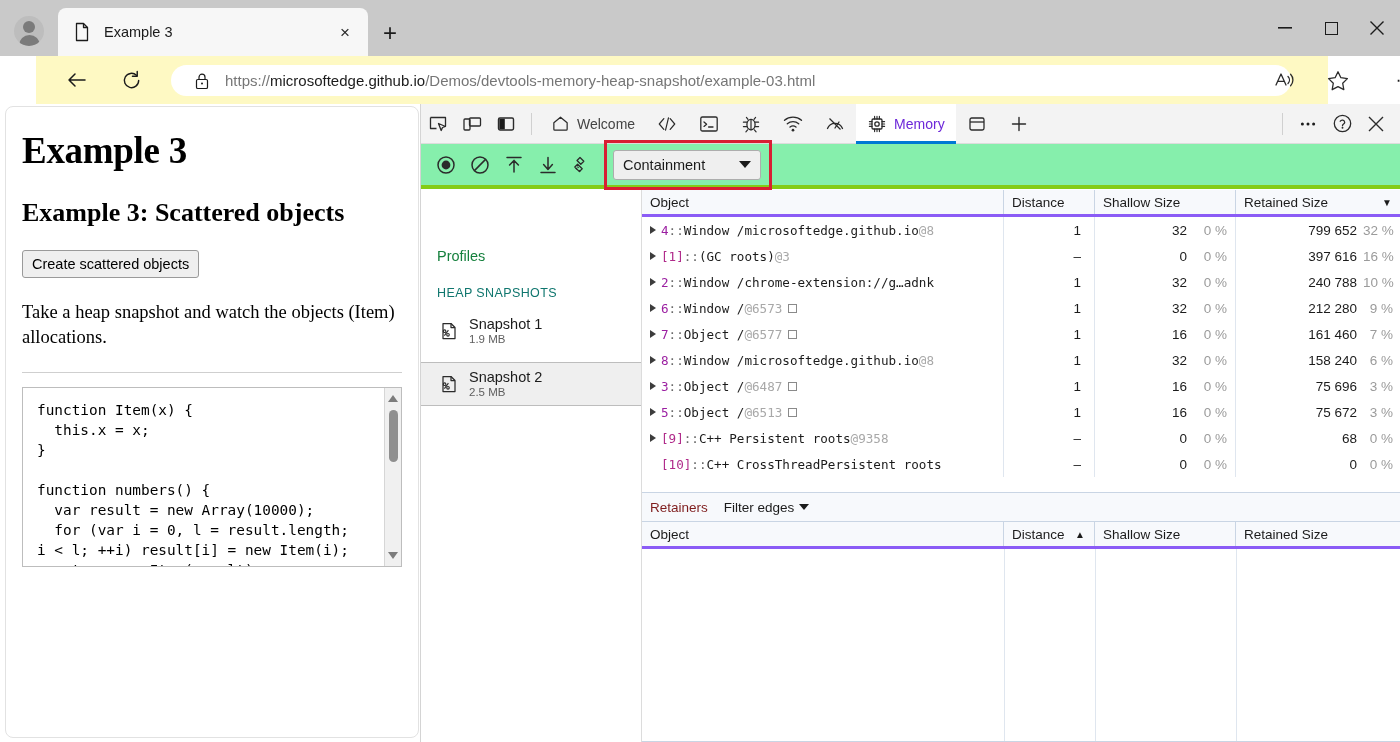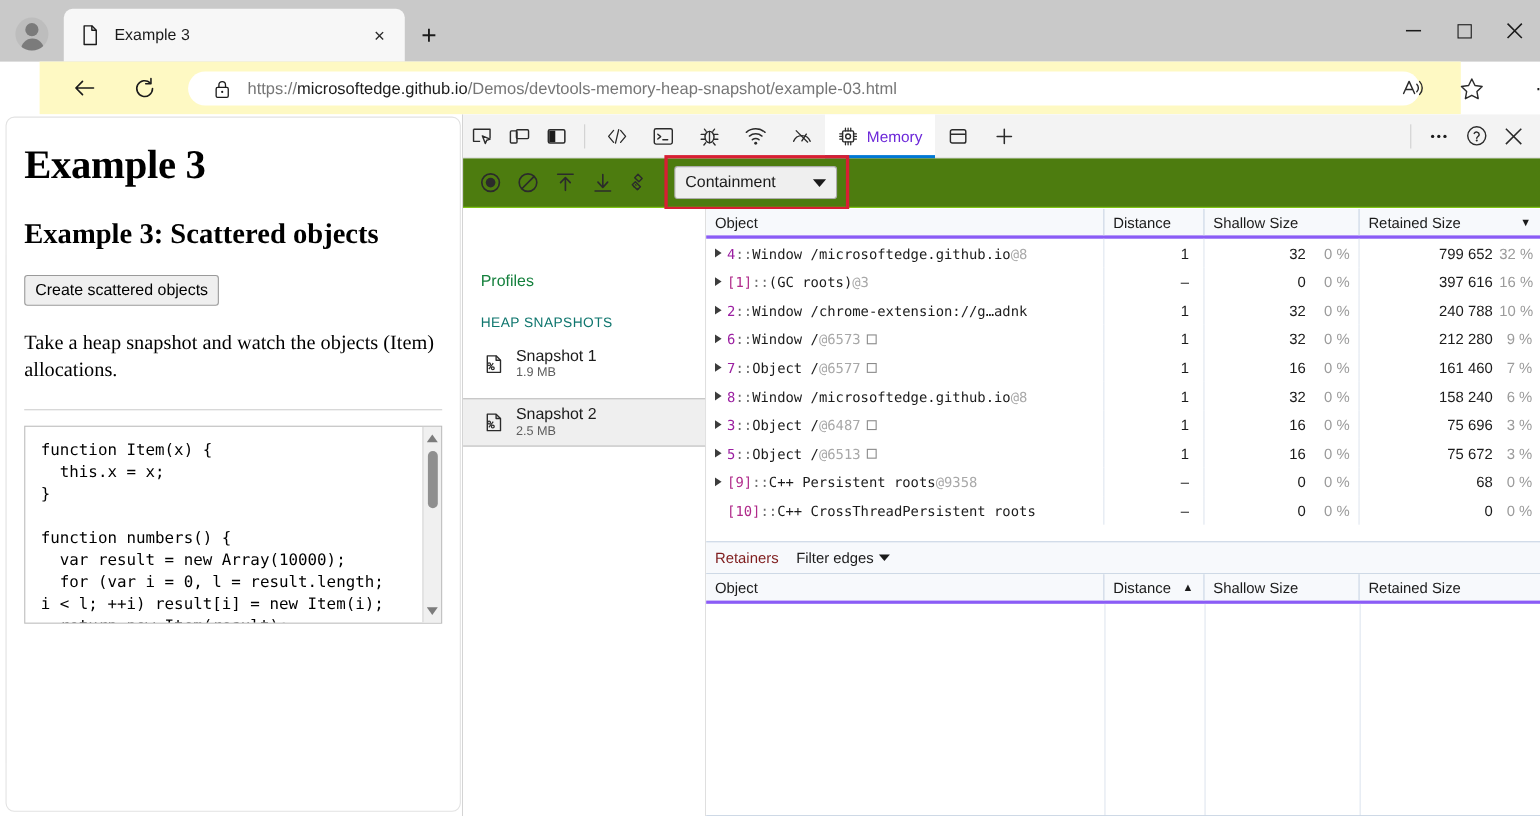--- a/index.html
+++ b/index.html
@@ -160,21 +160,21 @@
     background:#ffffff; color:#6d28d9;justify-content:flex-end;
   }
   .dt-tab.active::after{
     content:""; position:absolute; left:0; right:0; bottom:0; height:3px;
     background:#0078d4;
   }
   .dt-right{ margin-left:auto; display:flex; align-items:center; }
 
   .dt-toolbar{
     position:absolute; left:0; top:40px; width:980px; height:45px;
-    background:#4d7c0f; border-bottom:1px solid #84cc16;
+    background:#86efac; border-bottom:4px solid #84cc16;
     display:flex; align-items:center; padding-left:8px;
   }
   .tb-btn{
     width:34px;height:32px; display:flex;align-items:center;justify-content:center;
     color:#2b2b2b;
   }
   .select-wrap{
     position:relative; margin-left:14px; width:148px; height:30px;
   }
   .select{
@@ -406,20 +406,26 @@
         </svg>
     </div>
     <div class="dt-icon-btn">
       <svg width="20" height="20" viewBox="0 0 20 20">
           <rect x="2.5" y="4" width="15" height="12" rx="1.4" fill="none" stroke="#2b2b2b" stroke-width="1.4"></rect>
           <rect x="3.3" y="4.8" width="5.5" height="10.4" fill="#1b1b1b"></rect>
         </svg>
     </div>
     <div class="dt-sep"></div>
 
+    <div class="dt-tab">
+      <svg width="19" height="19" viewBox="0 0 20 20">
+          <path d="M3 9.3L10 3.4l7 5.9V16a1 1 0 0 1-1 1H4a1 1 0 0 1-1-1z" fill="none" stroke="#2b2b2b" stroke-width="1.3" stroke-linejoin="round"></path>
+        </svg>
+      <span class="lbl">Welcome</span>
+    </div>
     <div class="dt-tab">
       <svg width="20" height="18" viewBox="0 0 22 18">
           <path d="M7.5 3L2.5 9l5 6M14.5 3l5 6-5 6" fill="none" stroke="#2b2b2b" stroke-width="1.3" stroke-linecap="round" stroke-linejoin="round"></path>
           <path d="M12.6 2.2L9.4 15.8" stroke="#2b2b2b" stroke-width="1.3" stroke-linecap="round"></path>
         </svg>
     </div>
     <div class="dt-tab">
       <svg width="20" height="18" viewBox="0 0 20 18">
           <rect x="1.8" y="2" width="16.4" height="14" rx="1.6" fill="none" stroke="#2b2b2b" stroke-width="1.3"></rect>
           <path d="M5 7l2.6 2.2L5 11.4M9.6 12h4.4" fill="none" stroke="#2b2b2b" stroke-width="1.3" stroke-linecap="round" stroke-linejoin="round"></path>

